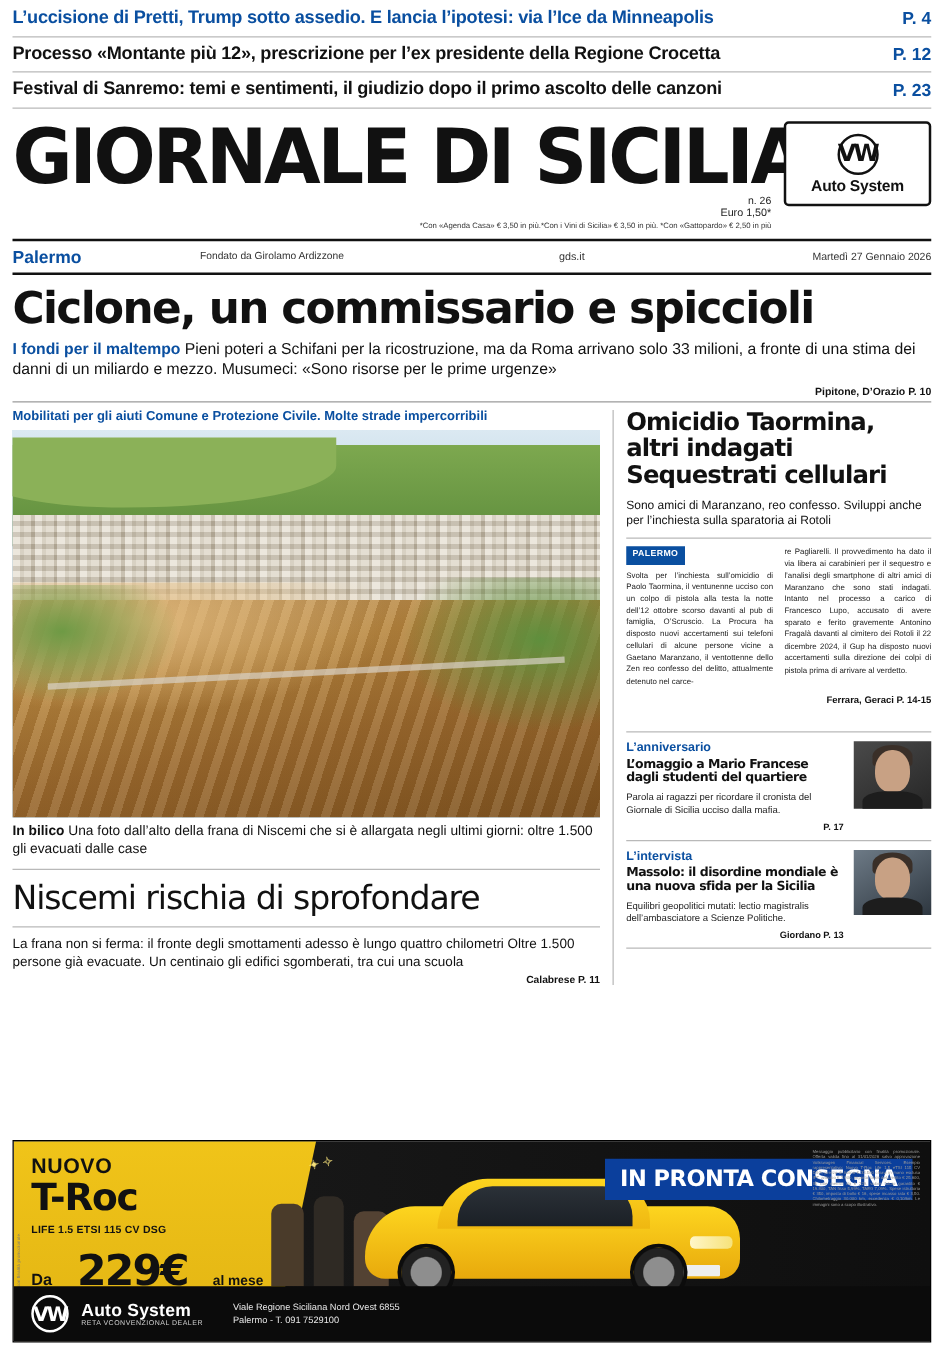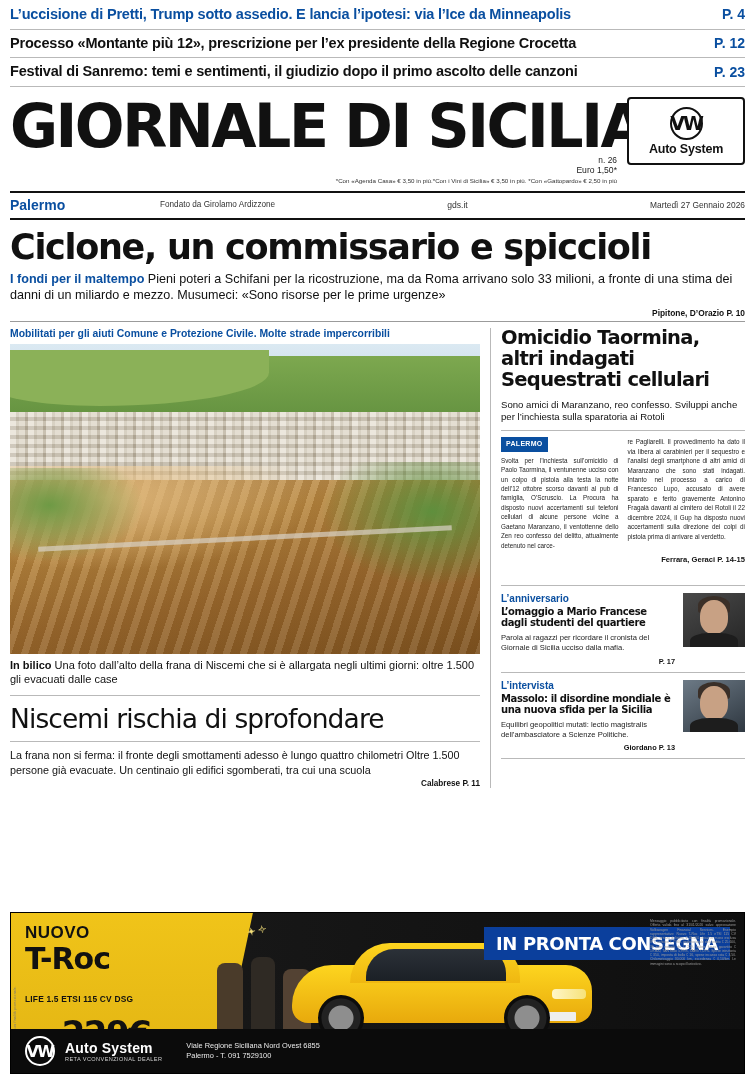--- a/index.html
+++ b/index.html
@@ -346,21 +346,21 @@
     position:absolute; left:0; top:0; bottom:0; width: 33%;
     background: linear-gradient(180deg, #f0c419 0%, #e2b413 100%);
     clip-path: polygon(0 0, 100% 0, 86% 100%, 0 100%);
   }
   .ad-left { position:absolute; left:14px; top:10px; width: 210px; color:#111; }
   .ad-nuovo { font-size: 17px; font-weight: 700; letter-spacing: .5px; }
   .ad-model {
     font-family:"DejaVu Sans", sans-serif;
     font-size: 30px; font-weight: 700; letter-spacing: -1px; line-height: 1; margin-top: 1px;
   }
-  .ad-trim { font-size: 8.4px; font-weight: 700; margin-top: 20px; letter-spacing: .2px; }
+  .ad-trim { font-size: 8.4px; font-weight: 700; margin-top: 4px; letter-spacing: .2px; }
   .ad-price-row { display:flex; align-items: baseline; gap: 20px; margin-top: 12px; }
   .ad-da { font-size: 13px; font-weight: 700; }
   .ad-price {
     font-family:"DejaVu Sans", sans-serif;
     font-size: 34px; font-weight: 700; letter-spacing: -1.5px; line-height: 1;
   }
   .ad-almese { font-size: 11px; font-weight: 700; }
   .ad-tan { font-size: 8px; font-weight: 700; margin-top: 3px; }
   .ad-car {
     position:absolute; right: 152px; top: 22px; width: 300px; height: 108px;

